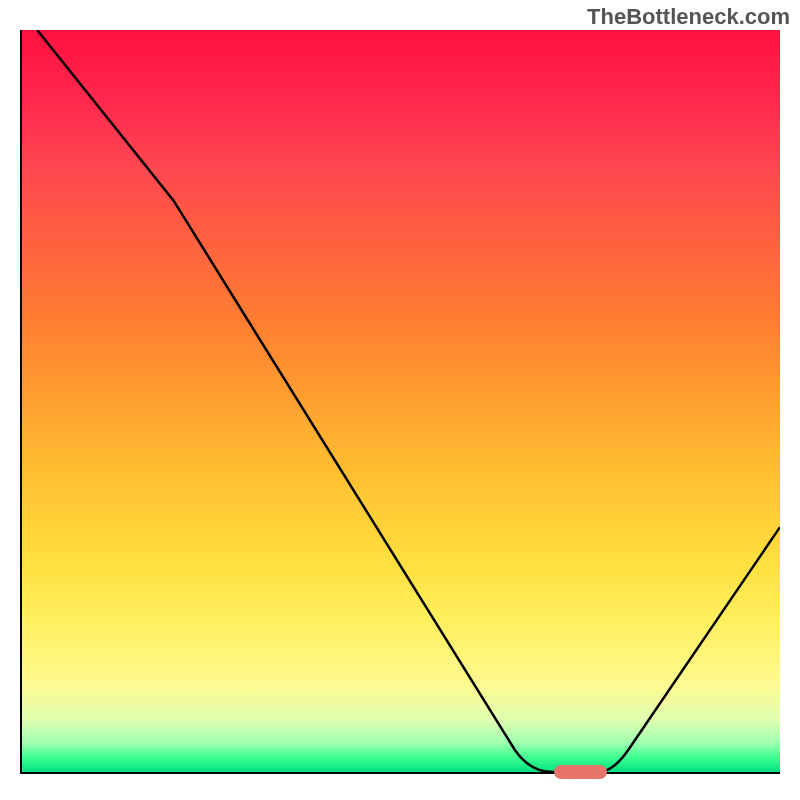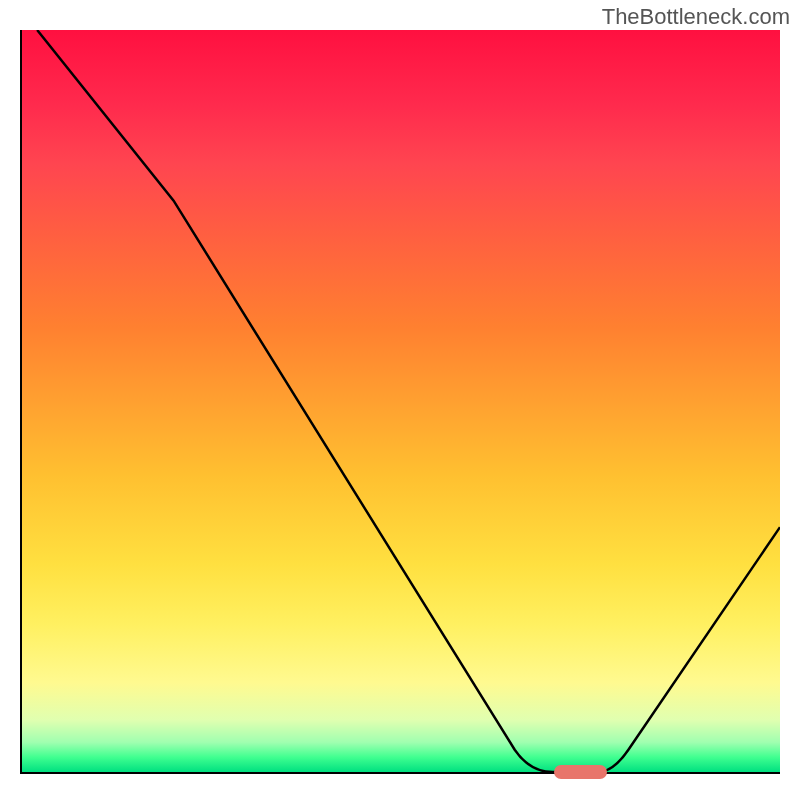--- a/index.html
+++ b/index.html
@@ -8,21 +8,21 @@
       height: 800px;
       position: relative;
       font-family: Arial, sans-serif;
       overflow: hidden;
     }
     .watermark {
       position: absolute;
       top: 4px;
       right: 10px;
       font-size: 22px;
-      font-weight: normal;
+      font-weight: bold;
       color: #555;
       z-index: 10;
     }
     .chart-container {
       position: absolute;
       top: 30px;
       left: 20px;
       width: 760px;
       height: 744px;
       border-left: 2px solid #000;

